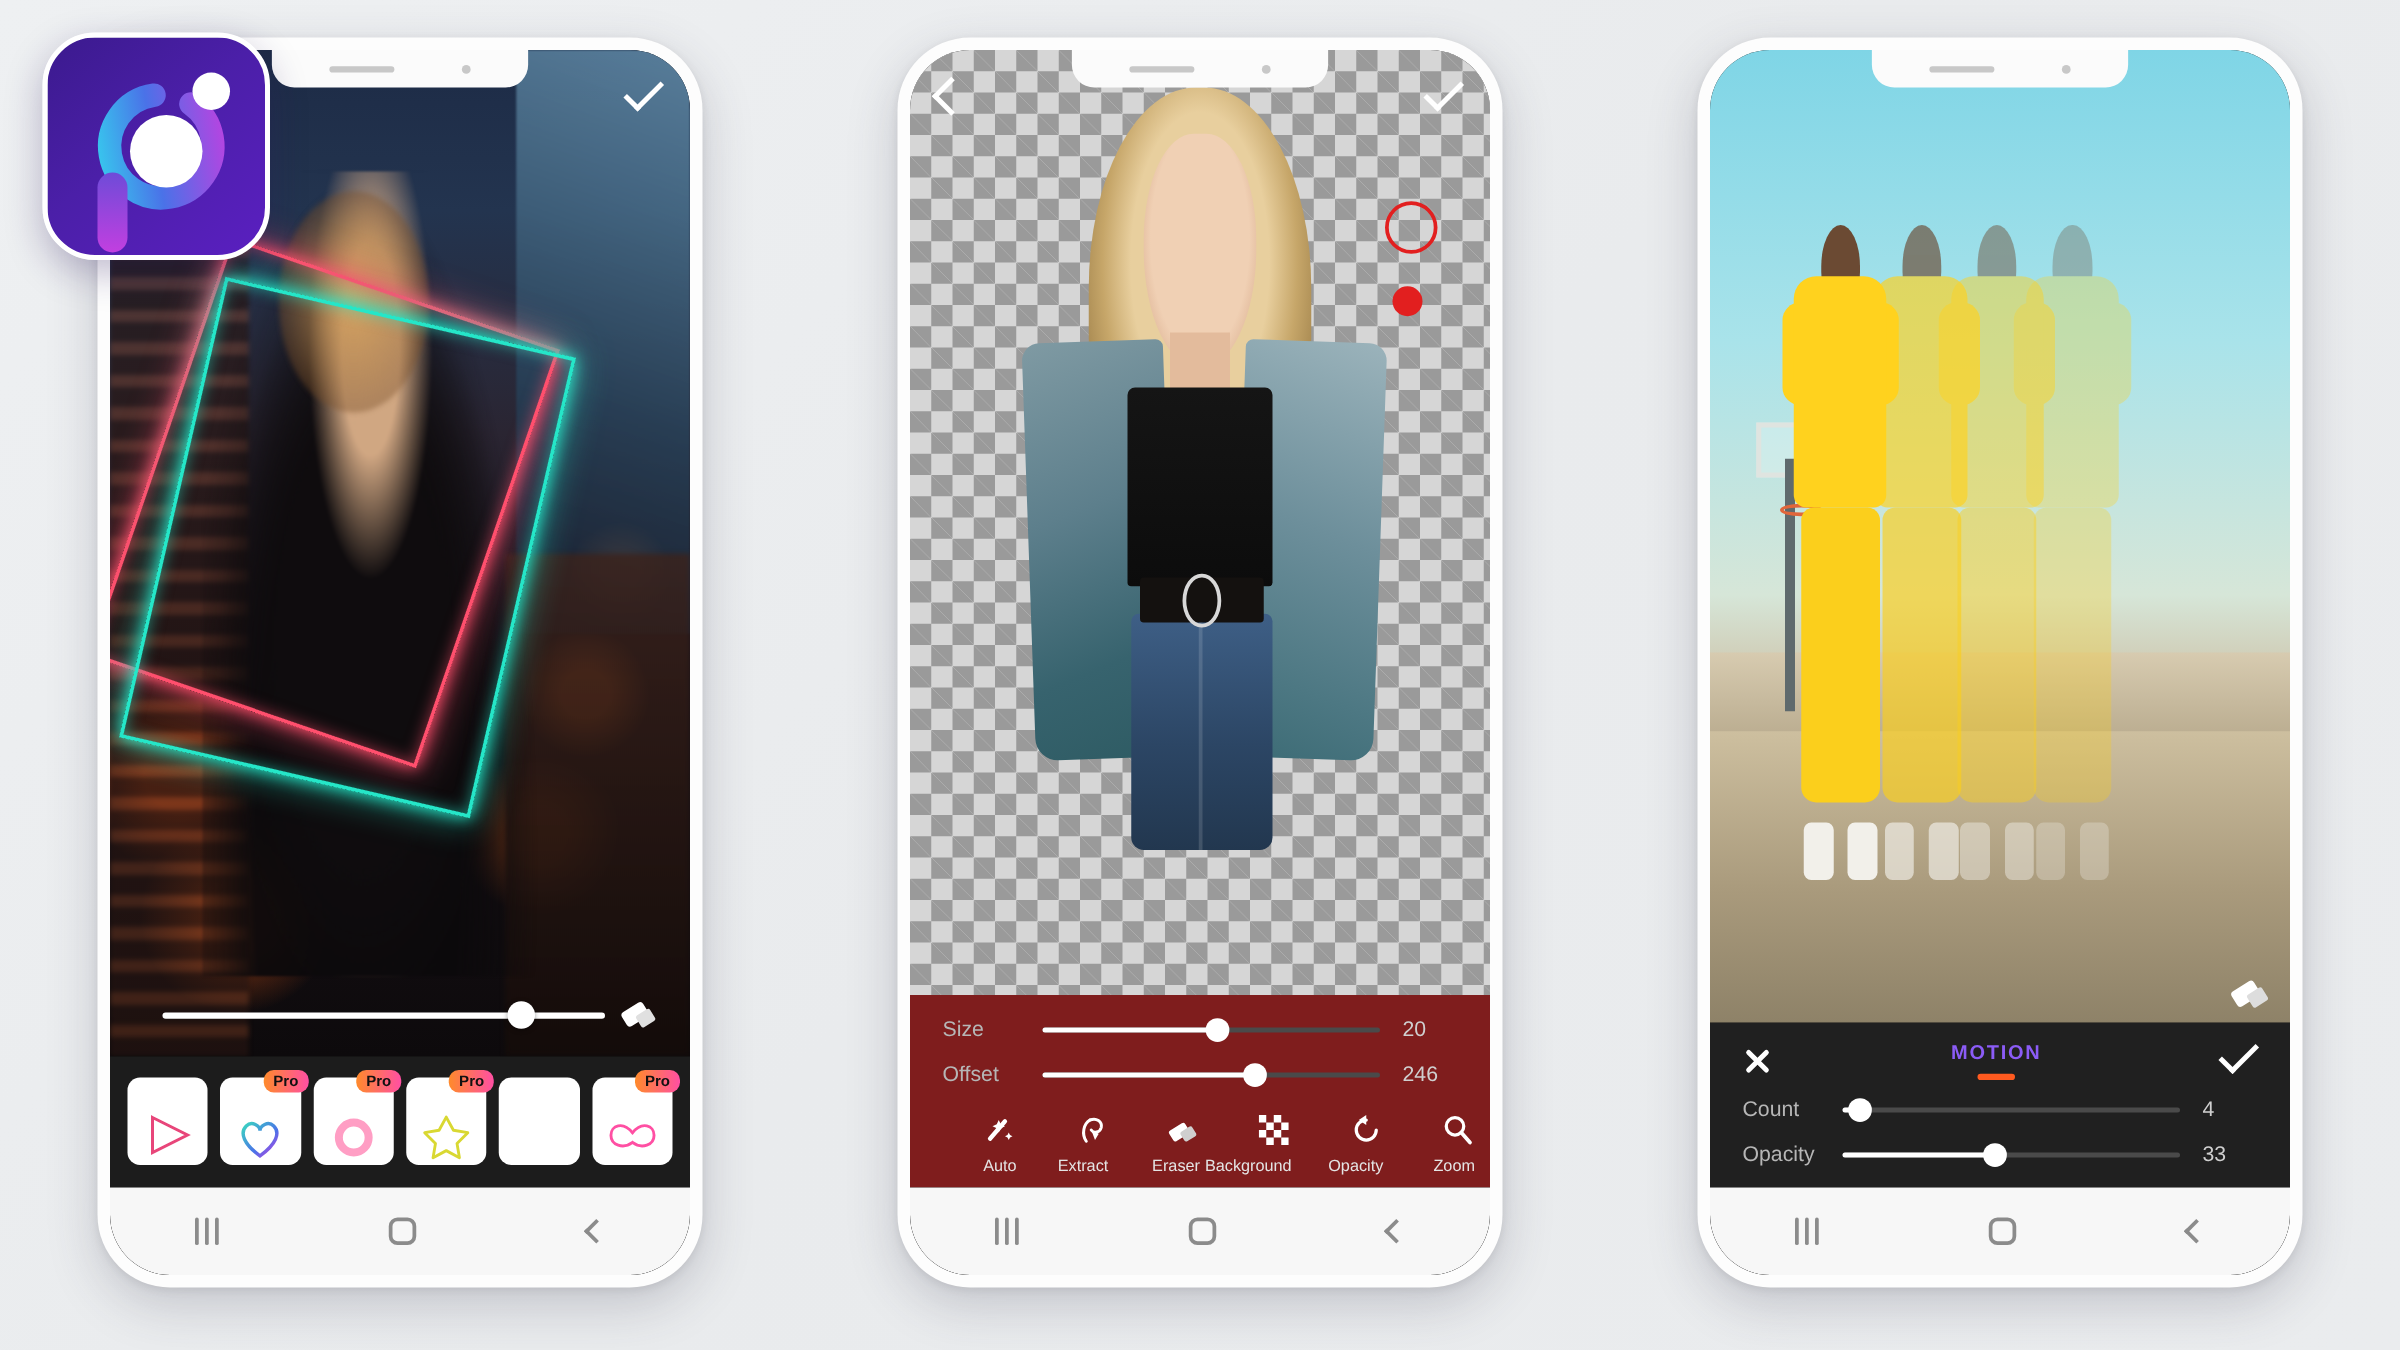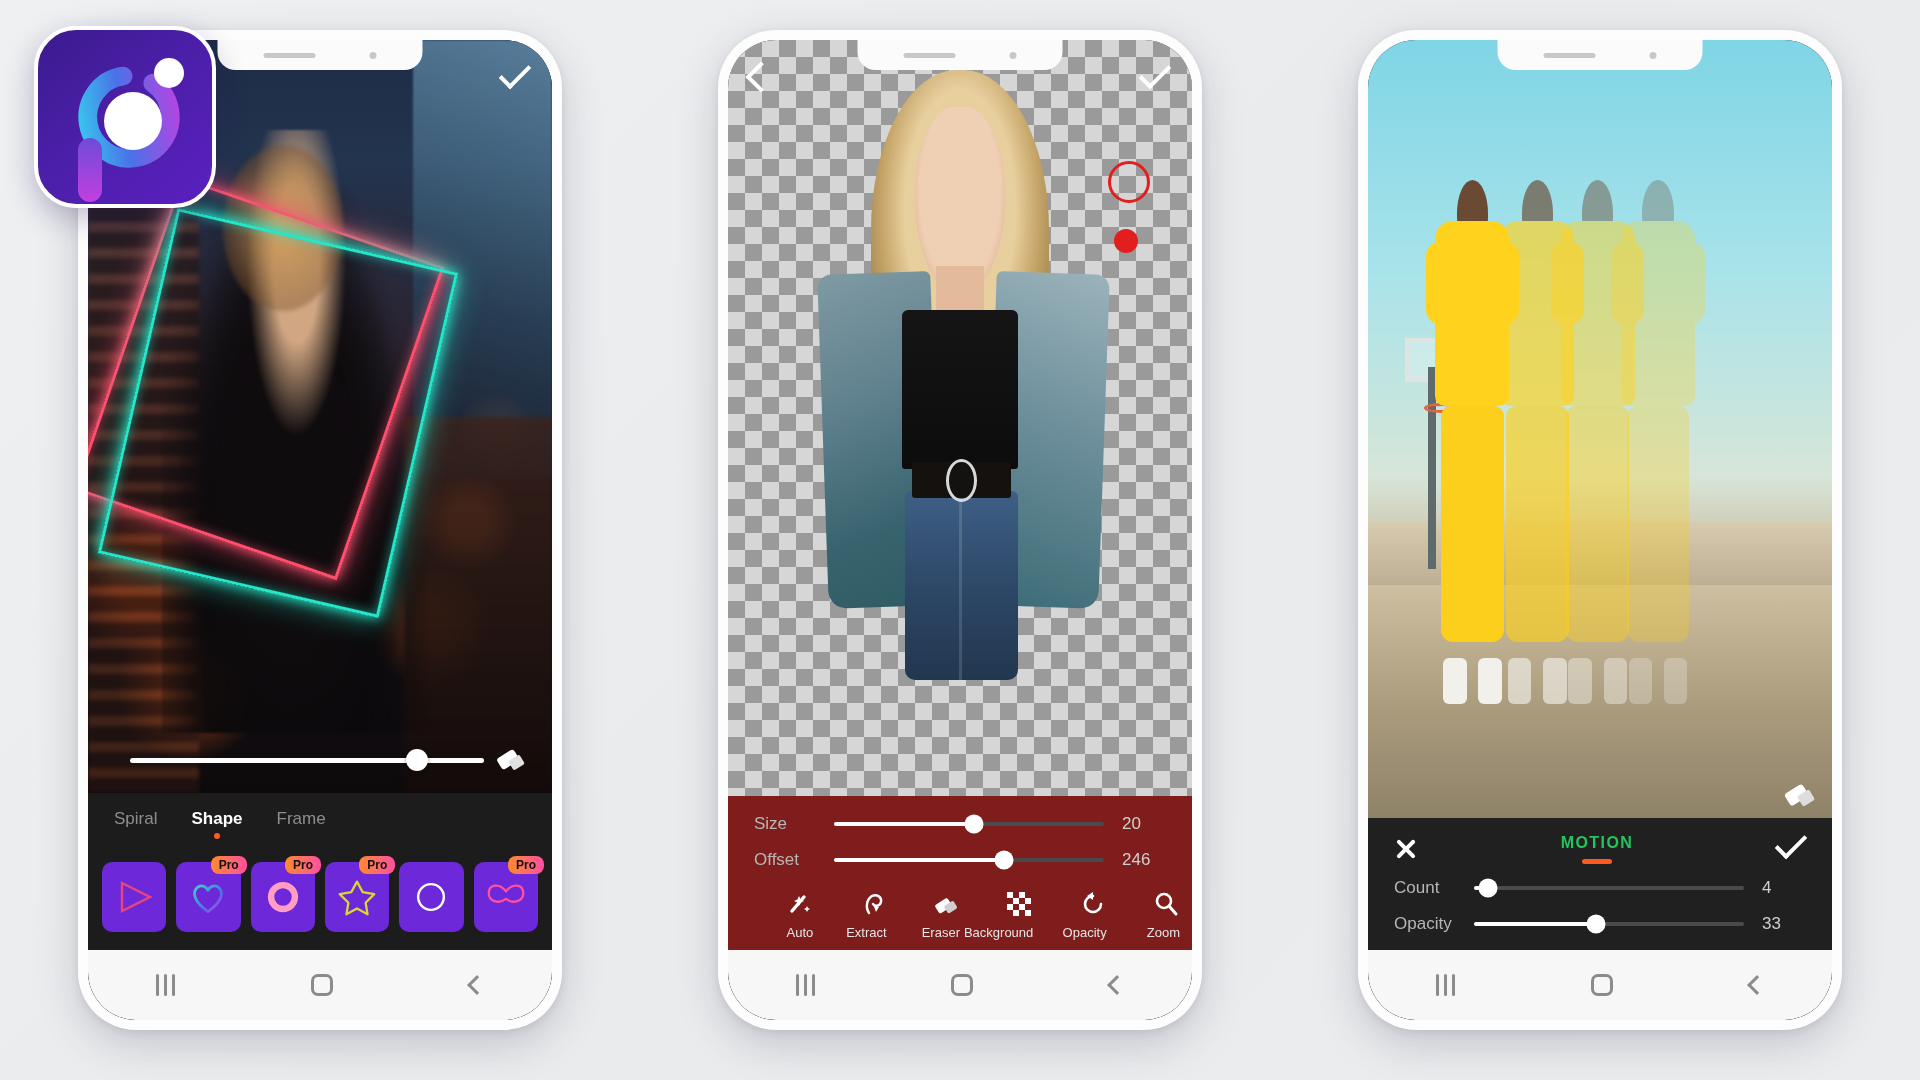--- a/index.html
+++ b/index.html
@@ -130,21 +130,21 @@
 
   
   .p1-panel { background:#1c1c1c; flex:0 0 auto; padding-bottom:6px; }
   .tabs { display:flex; gap:34px; padding:16px 26px 6px; }
   .tab { color:#8e8e8e; font-size:17px; position:relative; padding-bottom:10px; }
   .tab.active { color:#fff; font-weight:bold; }
   .tab .dot { position:absolute; left:50%; bottom:0; transform:translateX(-50%);
               width:6px; height:6px; border-radius:50%; background:#ff5a1f; }
   .thumbs { display:flex; gap:10px; padding:6px 14px 12px; }
   .thumb { position:relative; width:70px; height:70px; border-radius:10px;
-           background:#6d28d9; display:flex; align-items:center; justify-content:center;margin-top:11px; }
+           background:#ffffff; display:flex; align-items:flex-end; justify-content:center;margin-top:11px; }
   .pro-badge { position:absolute; top:-6px; right:-6px; padding:2px 8px; border-radius:8px;
     font-size:12px; font-weight:bold; color:#111;
     background:linear-gradient(90deg,#ff8a2b,#ff4fa3); }
 
   
   .checker {
     position:absolute; inset:0;
     background-image:
       linear-gradient(45deg,#9a9a9a 25%,transparent 25%,transparent 75%,#9a9a9a 75%),
       linear-gradient(45deg,#9a9a9a 25%,transparent 25%,transparent 75%,#9a9a9a 75%);
@@ -226,21 +226,21 @@
     background:#f2f0ea; border-radius:6px; }
   .p3-eraser { position:absolute; right:16px; bottom:10px; width:30px; height:24px; }
   .p3-eraser:before { content:""; position:absolute; left:0; top:4px; width:21px; height:14px;
     background:#fff; border-radius:3px; transform: rotate(-32deg); }
   .p3-eraser:after { content:""; position:absolute; left:13px; top:8px; width:14px; height:12px;
     background:#ddd; border-radius:2px; transform: rotate(-32deg); }
 
   .p3-panel { background:#202020; flex:0 0 auto; padding-bottom:8px; }
   .p3-head { display:flex; align-items:center; justify-content:space-between;
              padding:16px 26px 6px; }
-  .p3-title { color:#22c55e; font-size:16px; font-weight:bold; letter-spacing:1.4px;
+  .p3-title { color:#8b5cf6; font-size:16px; font-weight:bold; letter-spacing:1.4px;
               position:relative; padding-bottom:12px; }
   .p3-title .ul { position:absolute; left:50%; bottom:0; transform:translateX(-50%);
     width:30px; height:5px; border-radius:3px; background:#ff5a1f; }
   .x-ic { width:24px; height:24px; position:relative; }
   .x-ic:before, .x-ic:after { content:""; position:absolute; left:0; top:10px;
     width:24px; height:4px; background:#fff; border-radius:2px; }
   .x-ic:before { transform: rotate(45deg); }
   .x-ic:after { transform: rotate(-45deg); }
 </style>
 </head>
@@ -289,32 +289,20 @@
 
         <div class="p1-slider">
           <div class="p1-track">
             <div class="p1-knob"></div>
           </div>
           <div class="eraser-ic"></div>
         </div>
       </div>
 
       <div class="p1-panel">
-        <div class="tabs">
-          <div class="tab">
-            <span>Spiral</span>
-          </div>
-          <div class="tab active">
-            <span>Shape</span>
-            <span class="dot"></span>
-          </div>
-          <div class="tab">
-            <span>Frame</span>
-          </div>
-        </div>
 
         <div class="thumbs">
           <div class="thumb">
             <svg width="48" height="48" viewBox="0 0 48 48">
               <polygon points="12,10 40,24 12,38" fill="none" stroke="#e8467a" stroke-width="2.4"></polygon>
             </svg>
           </div>
           <div class="thumb">
             <svg width="44" height="44" viewBox="0 0 48 48">
               <defs>

